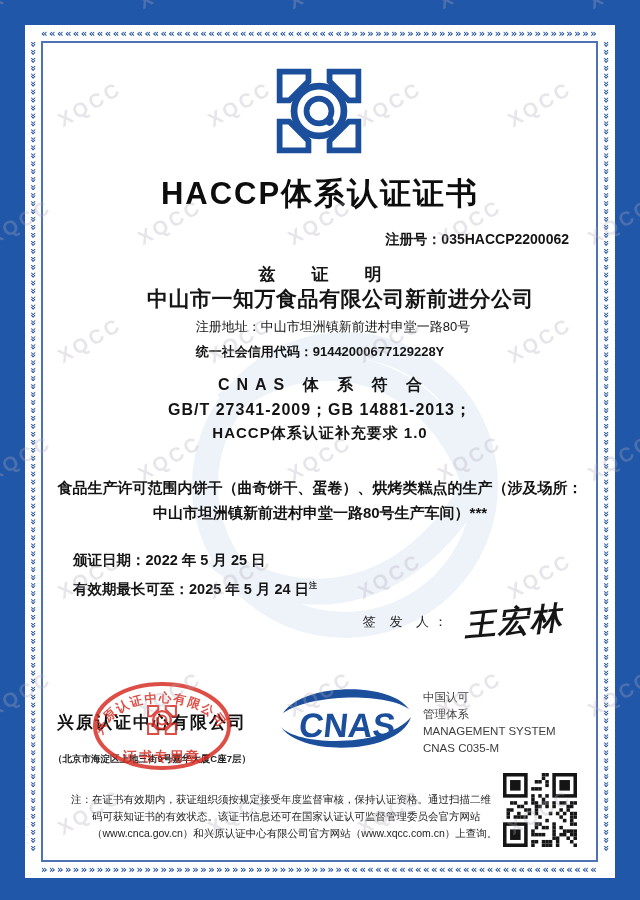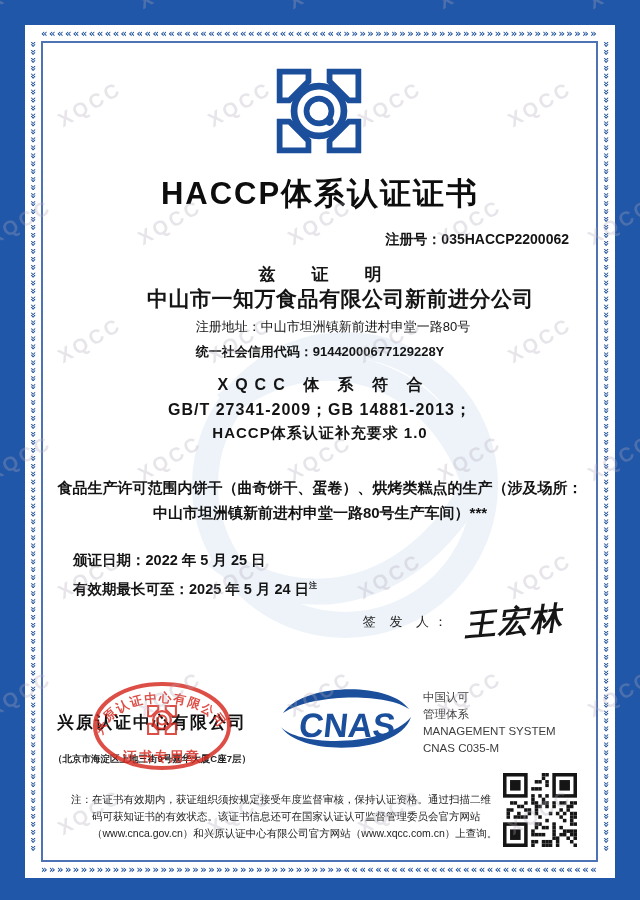--- a/index.html
+++ b/index.html
@@ -97,21 +97,21 @@
 
     <div class="row reg-row">
       <span>注册号：</span><span>035HACCP2200062</span>
     </div>
 
     <div class="row attest">兹证明</div>
     <div class="row company">中山市一知万食品有限公司新前进分公司</div>
     <div class="row addr">注册地址：中山市坦洲镇新前进村申堂一路80号</div>
     <div class="row credit">统一社会信用代码：91442000677129228Y</div>
 
-    <div class="row conform">XQCC 体 系 符 合</div>
+    <div class="row conform">CNAS 体 系 符 合</div>
     <div class="row std1">GB/T 27341-2009；GB 14881-2013；</div>
     <div class="row std2">HACCP体系认证补充要求 1.0</div>
 
     <div class="row scope">食品生产许可范围内饼干（曲奇饼干、蛋卷）、烘烤类糕点的生产（涉及场所：中山市坦洲镇新前进村申堂一路80号生产车间）***</div>
 
     <div class="dates">
       <div>颁证日期：2022 年 5 月 25 日</div>
       <div><span>有效期最长可至：2025 年 5 月 24 日</span><span class="sup-note">注</span></div>
     </div>
 

